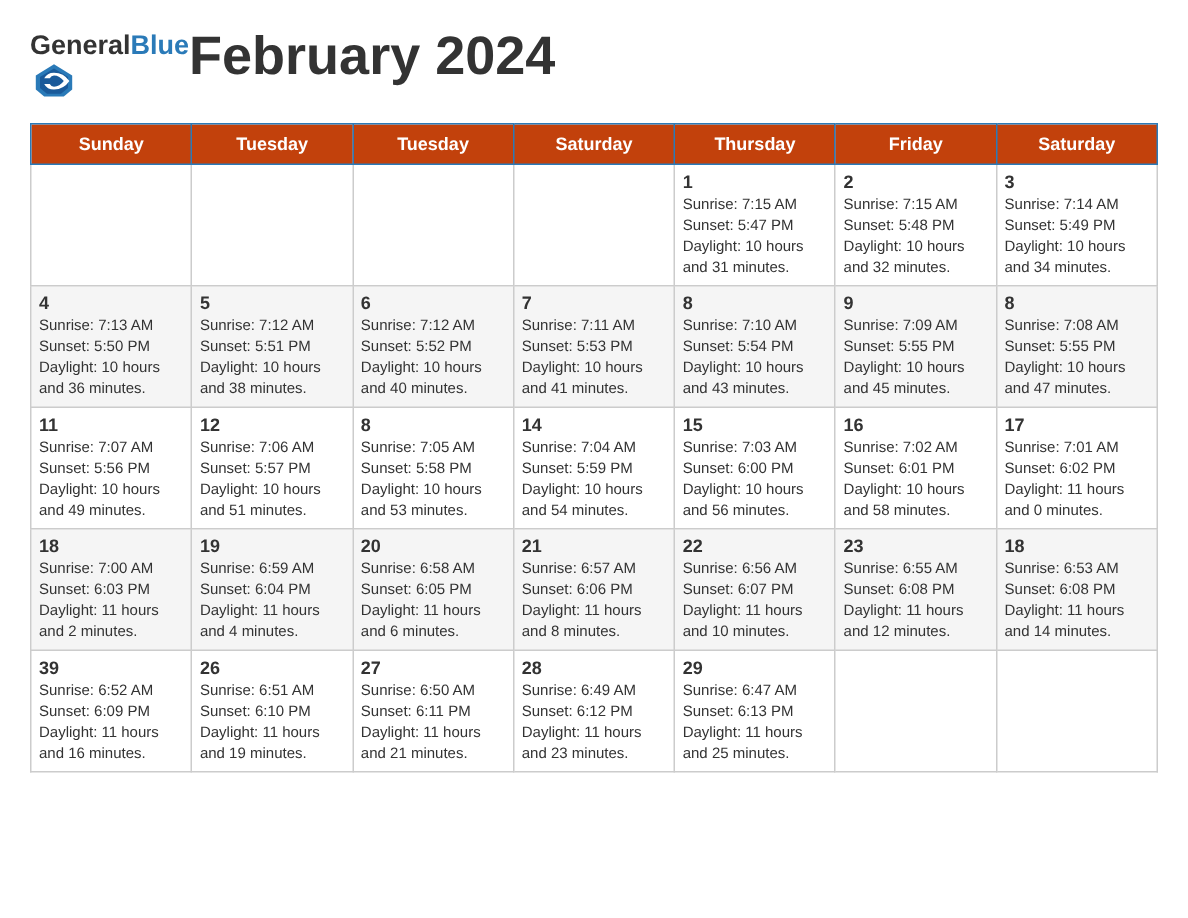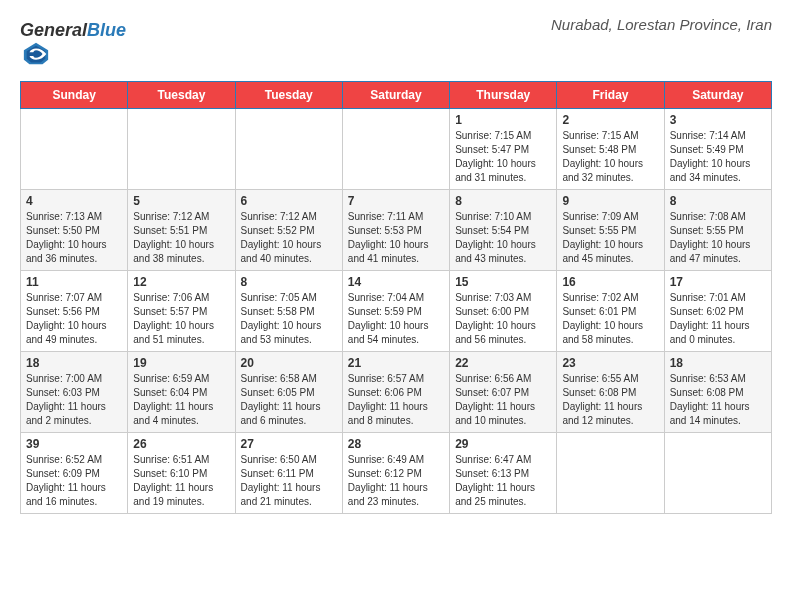--- a/index.html
+++ b/index.html
@@ -6,23 +6,21 @@
     body {
       font-family: Arial, sans-serif;
       background: #fff;
       width: 792px;
       min-height: 612px;
       padding: 16px 20px;
     }
     .header-top {
       display: flex;
       align-items: flex-start;
-      justify-content: space-between;
       margin-bottom: 4px;
-      font-style: italic;
     }
     .logo {
       display: flex;
       align-items: center;
       margin-top: 4px;
     }
     .logo-text-general {
       font-size: 18px;
       font-weight: bold;
       color: #333;
@@ -48,21 +46,21 @@
     .location-title {
       font-size: 15px;
       color: #555;
     }
     table {
       width: 100%;
       border-collapse: collapse;
       margin-top: 8px;
     }
     thead tr th {
-      background-color: #ef4444;
+      background-color: #c2410c;
       color: #fff;
       font-size: 12px;
       font-weight: bold;
       padding: 6px 4px;
       border: 1px solid #2a7ab8;
     }
     tbody tr td {
       border: 1px solid #ccc;
       vertical-align: top;
       padding: 4px 5px;
@@ -100,21 +98,21 @@
         <span class="logo-text-general">General</span><span class="logo-text-blue">Blue</span>
       </div>
       <svg class="logo-icon" viewBox="0 0 30 30">
         <path d="M15 2 L28 10 L28 20 L22 25 L8 25 L2 20 L2 10 Z" fill="#2a7ab8"></path>
         <path d="M15 5 L25 11 L25 19 L20 23 L10 23 L5 19 L5 11 Z" fill="#1a5a9a"></path>
         <path d="M15 8 Q22 8 26 14 Q22 20 15 20 Q10 20 8 16 L12 16 Q13 18 15 18 Q19 18 22 14 Q19 10 15 10 Q13 10 12 12 L8 12 Q10 8 15 8 Z" fill="white"></path>
       </svg>
     </div>
   </div>
   <div class="title-block">
-    <div class="location-title">Nurabad, Lorestan Province, Iran</div>
+    <div class="month-title">February 2024</div>
   </div>
 </div>
 
 <table>
   <thead>
     <tr id="header-row">
         <th>Sunday</th>
         <th>Tuesday</th>
         <th>Tuesday</th>
         <th>Saturday</th>

